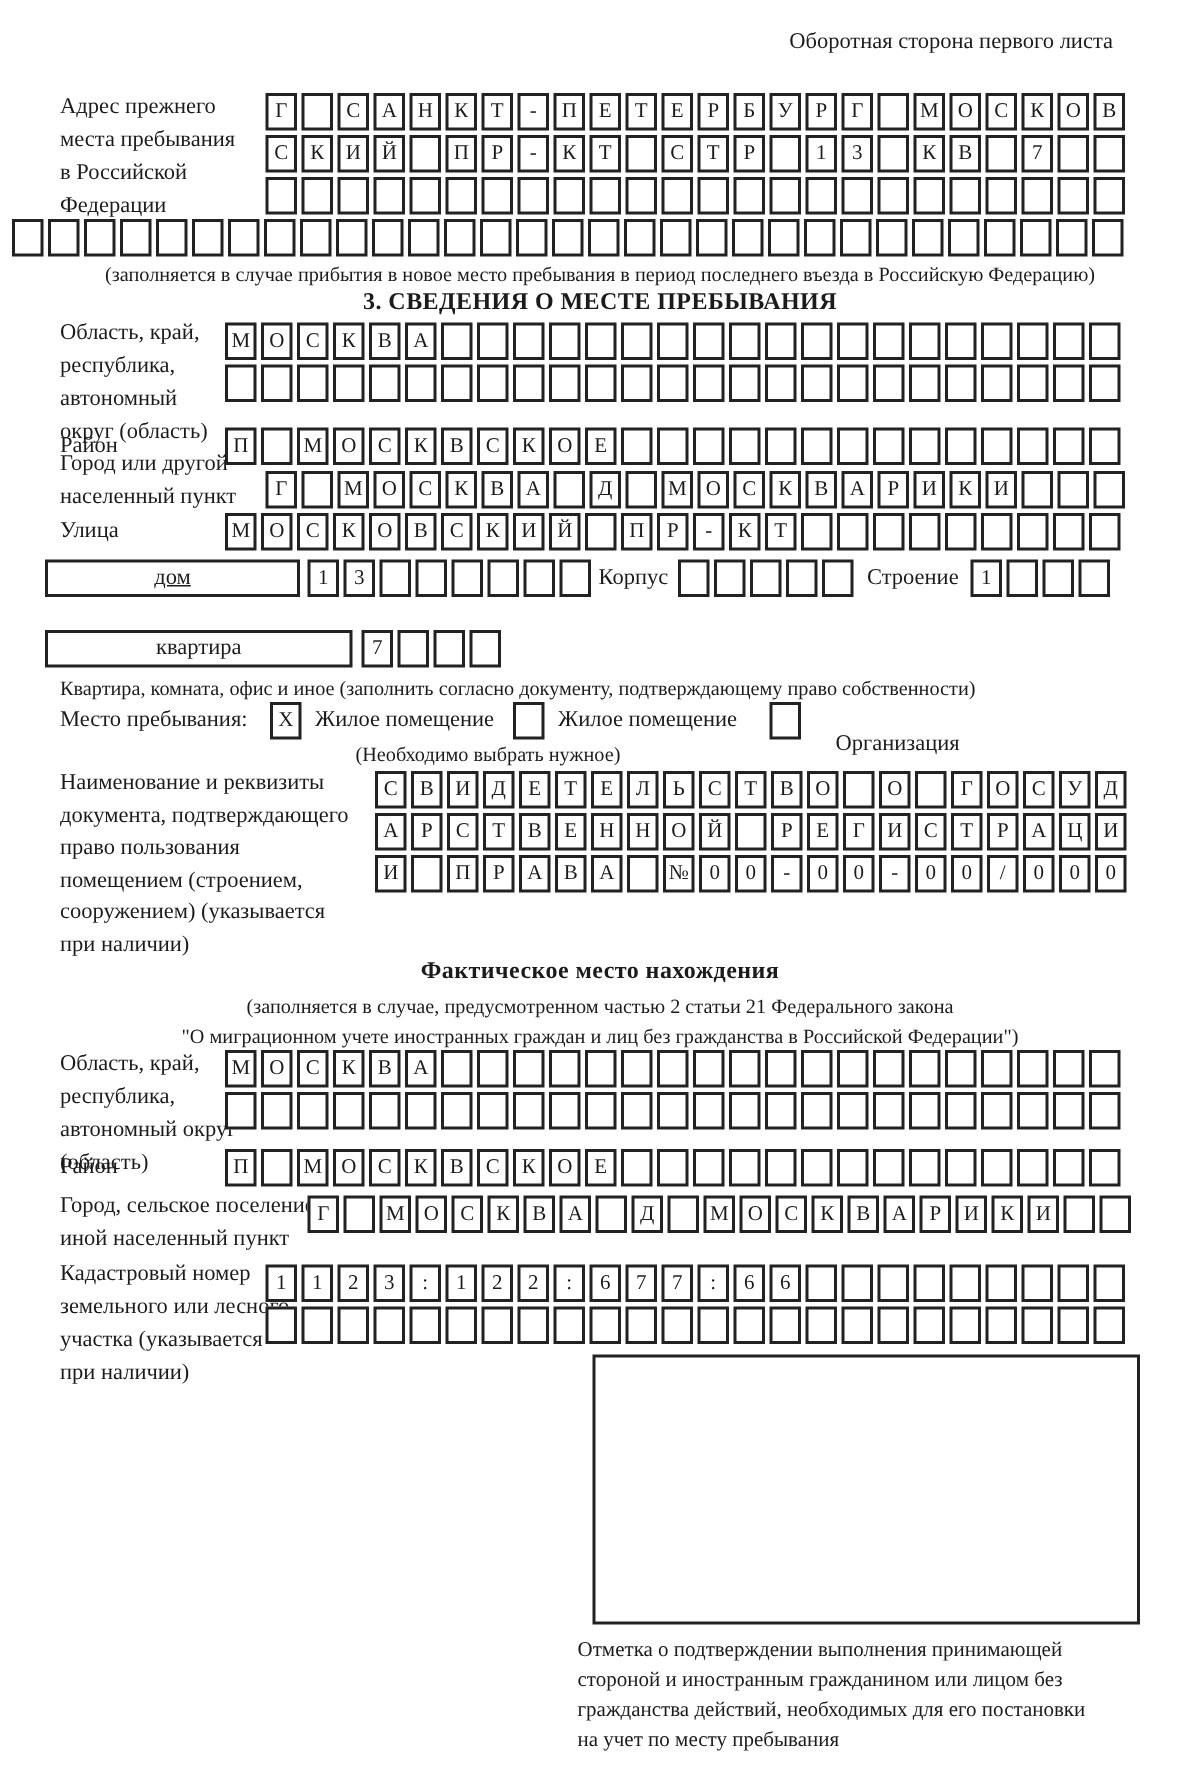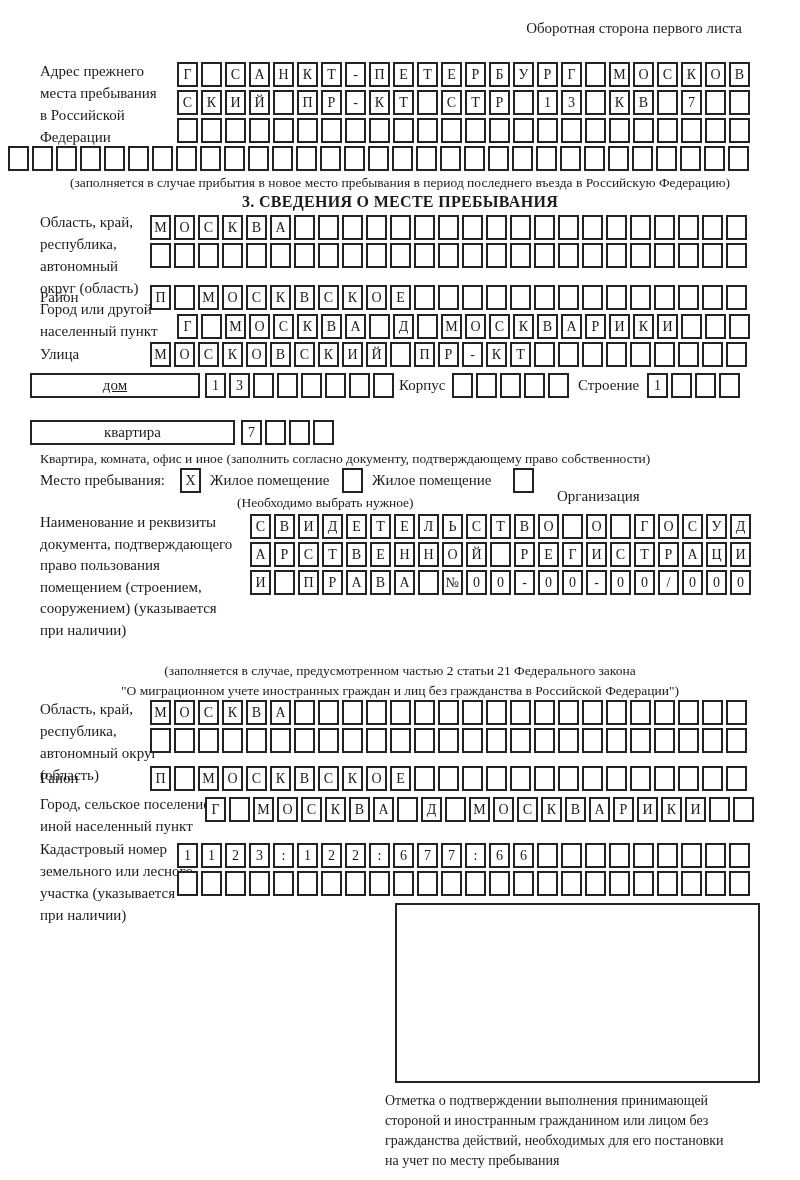--- a/index.html
+++ b/index.html
@@ -406,20 +406,21 @@
       <div class="cb">0</div>
       <div class="cb">-</div>
       <div class="cb">0</div>
       <div class="cb">0</div>
       <div class="cb">/</div>
       <div class="cb">0</div>
       <div class="cb">0</div>
       <div class="cb">0</div>
     </div>
 
+  <div class="abs title center" style="top:639px;">Фактическое место нахождения</div>
   <div class="abs note center" style="top:661px;white-space:pre-line;line-height:20px;">(заполняется в случае, предусмотренном частью 2 статьи 21 Федерального закона
 "О миграционном учете иностранных граждан и лиц без гражданства в Российской Федерации")</div>
 
   <div class="abs lbl" style="left:40px;top:698px;width:160px;">Область, край,
 республика,
 автономный округ
 (область)</div>
   <div class="abs grid-row" style="left:150px;top:700px;">
       <div class="cb">М</div>
       <div class="cb">О</div>

